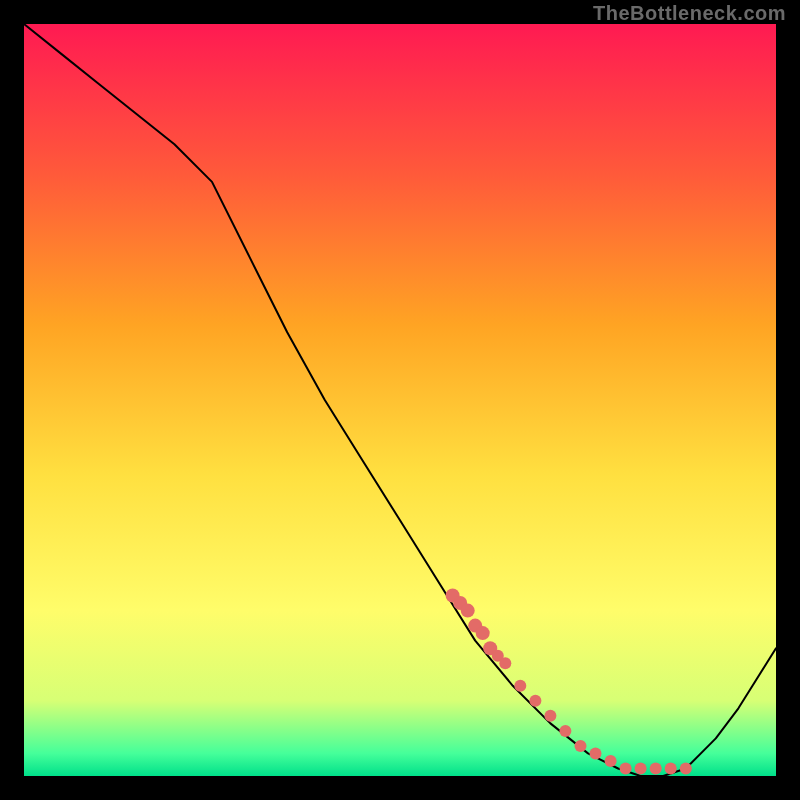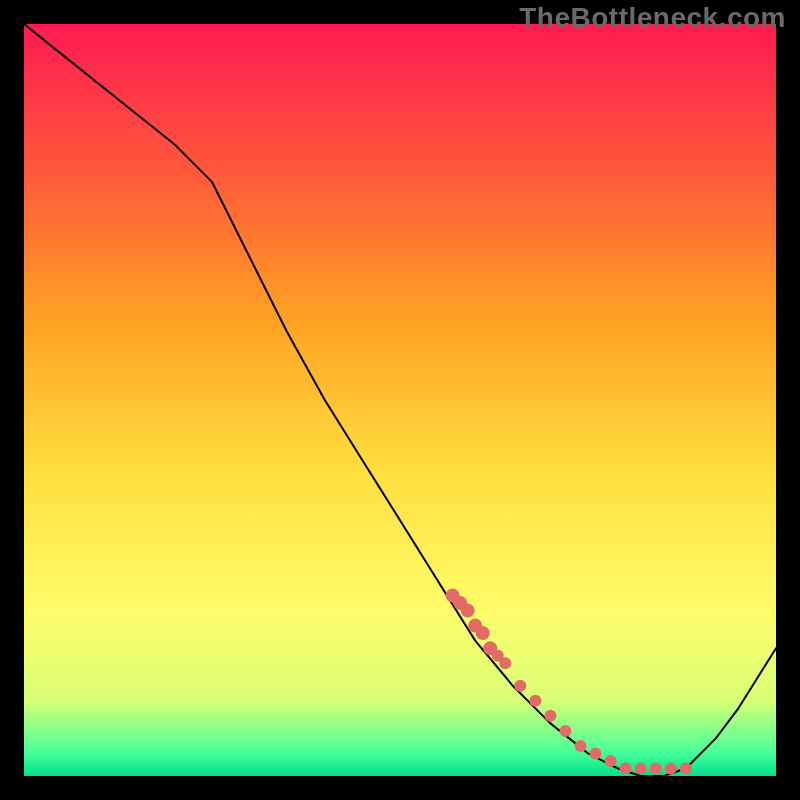--- a/index.html
+++ b/index.html
@@ -13,21 +13,21 @@
   .chart-container {
     position: relative;
     width: 800px;
     height: 800px;
   }
   .watermark {
     position: absolute;
     top: 2px;
     right: 14px;
     font-family: Arial, Helvetica, sans-serif;
-    font-size: 28px;
+    font-size: 20px;
     font-weight: bold;
     color: #6a6a6a;
     z-index: 20;
     letter-spacing: 0.5px;
   }
   svg {
     position: absolute;
     top: 0;
     left: 0;
     width: 800px;

